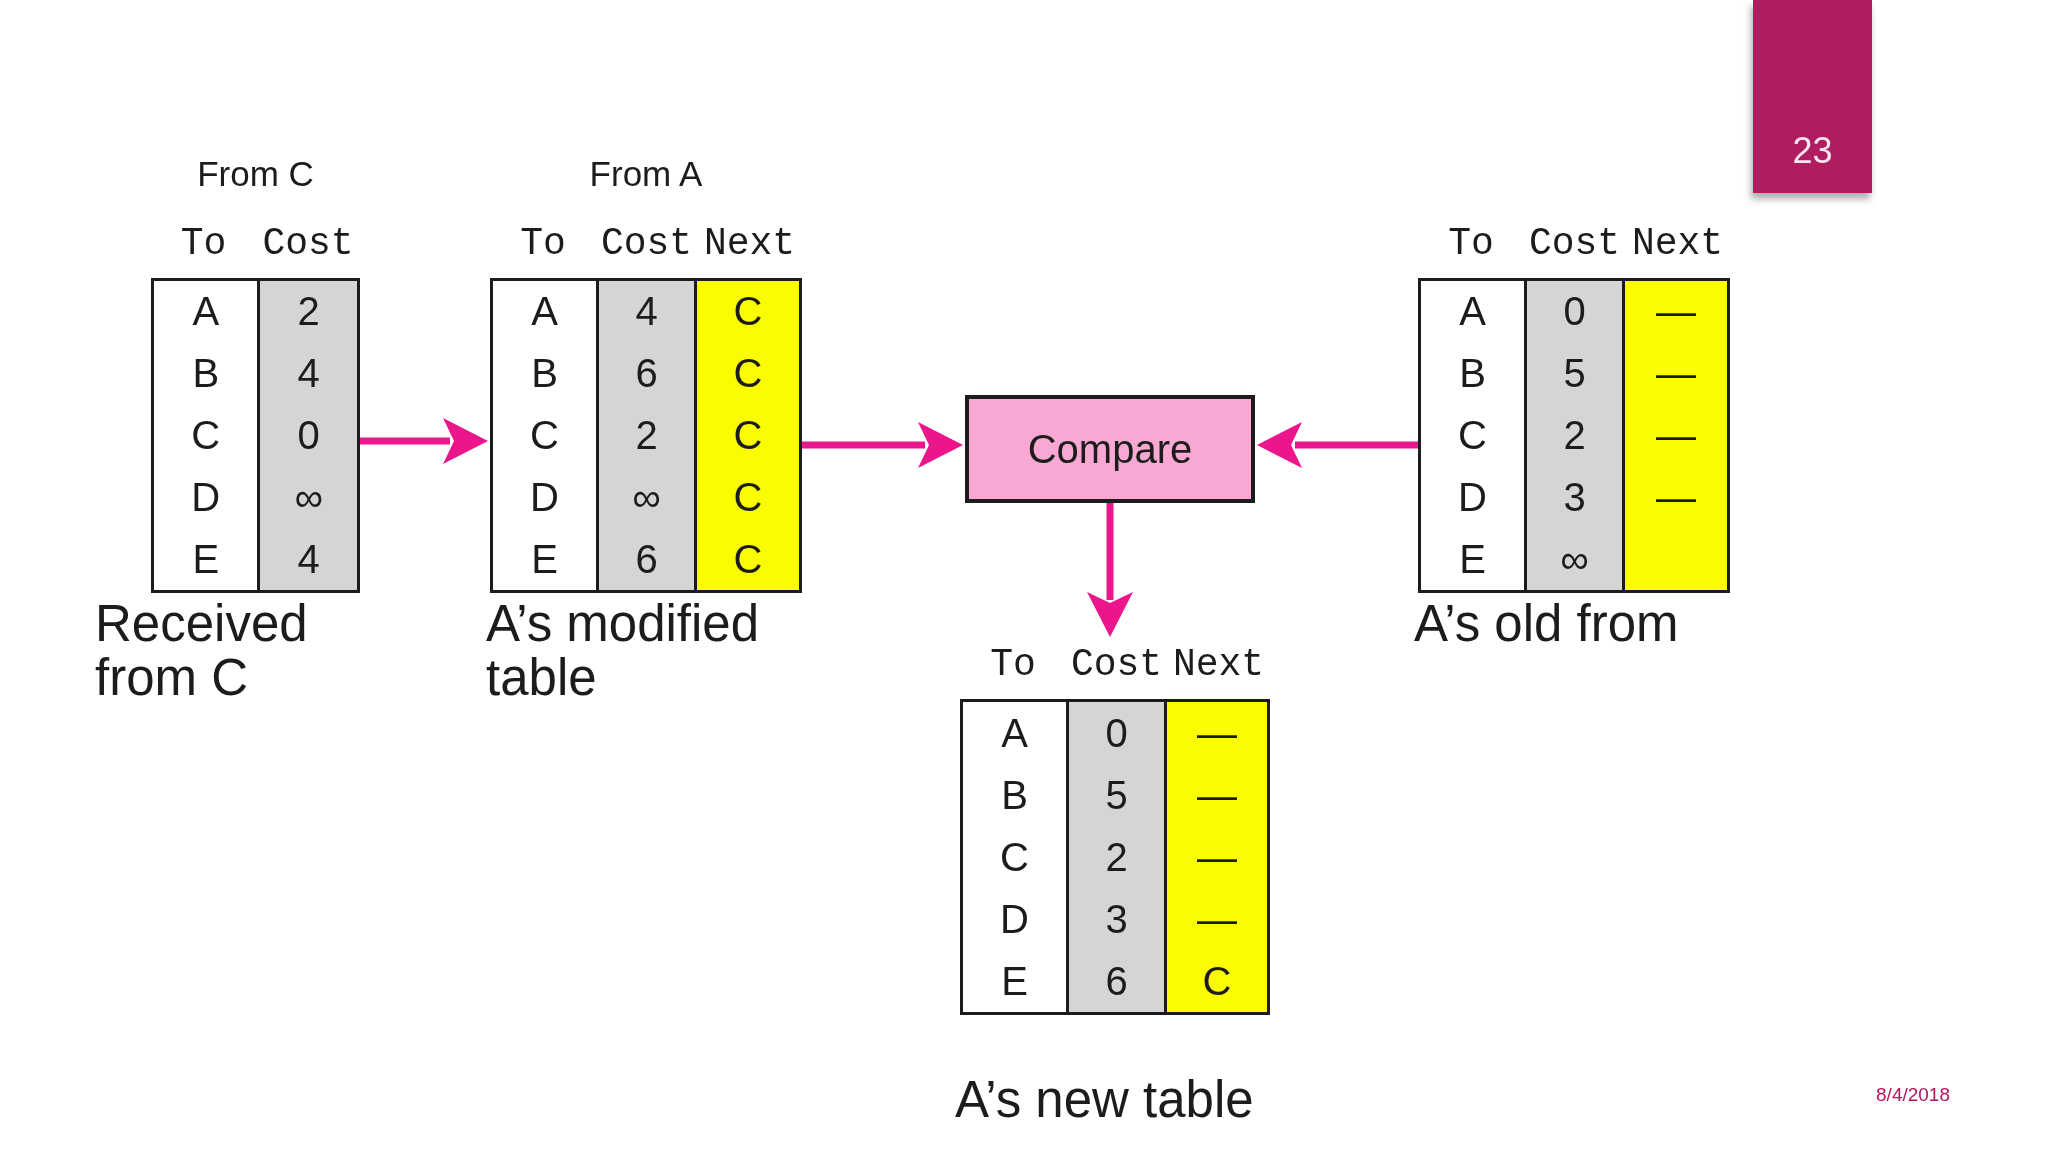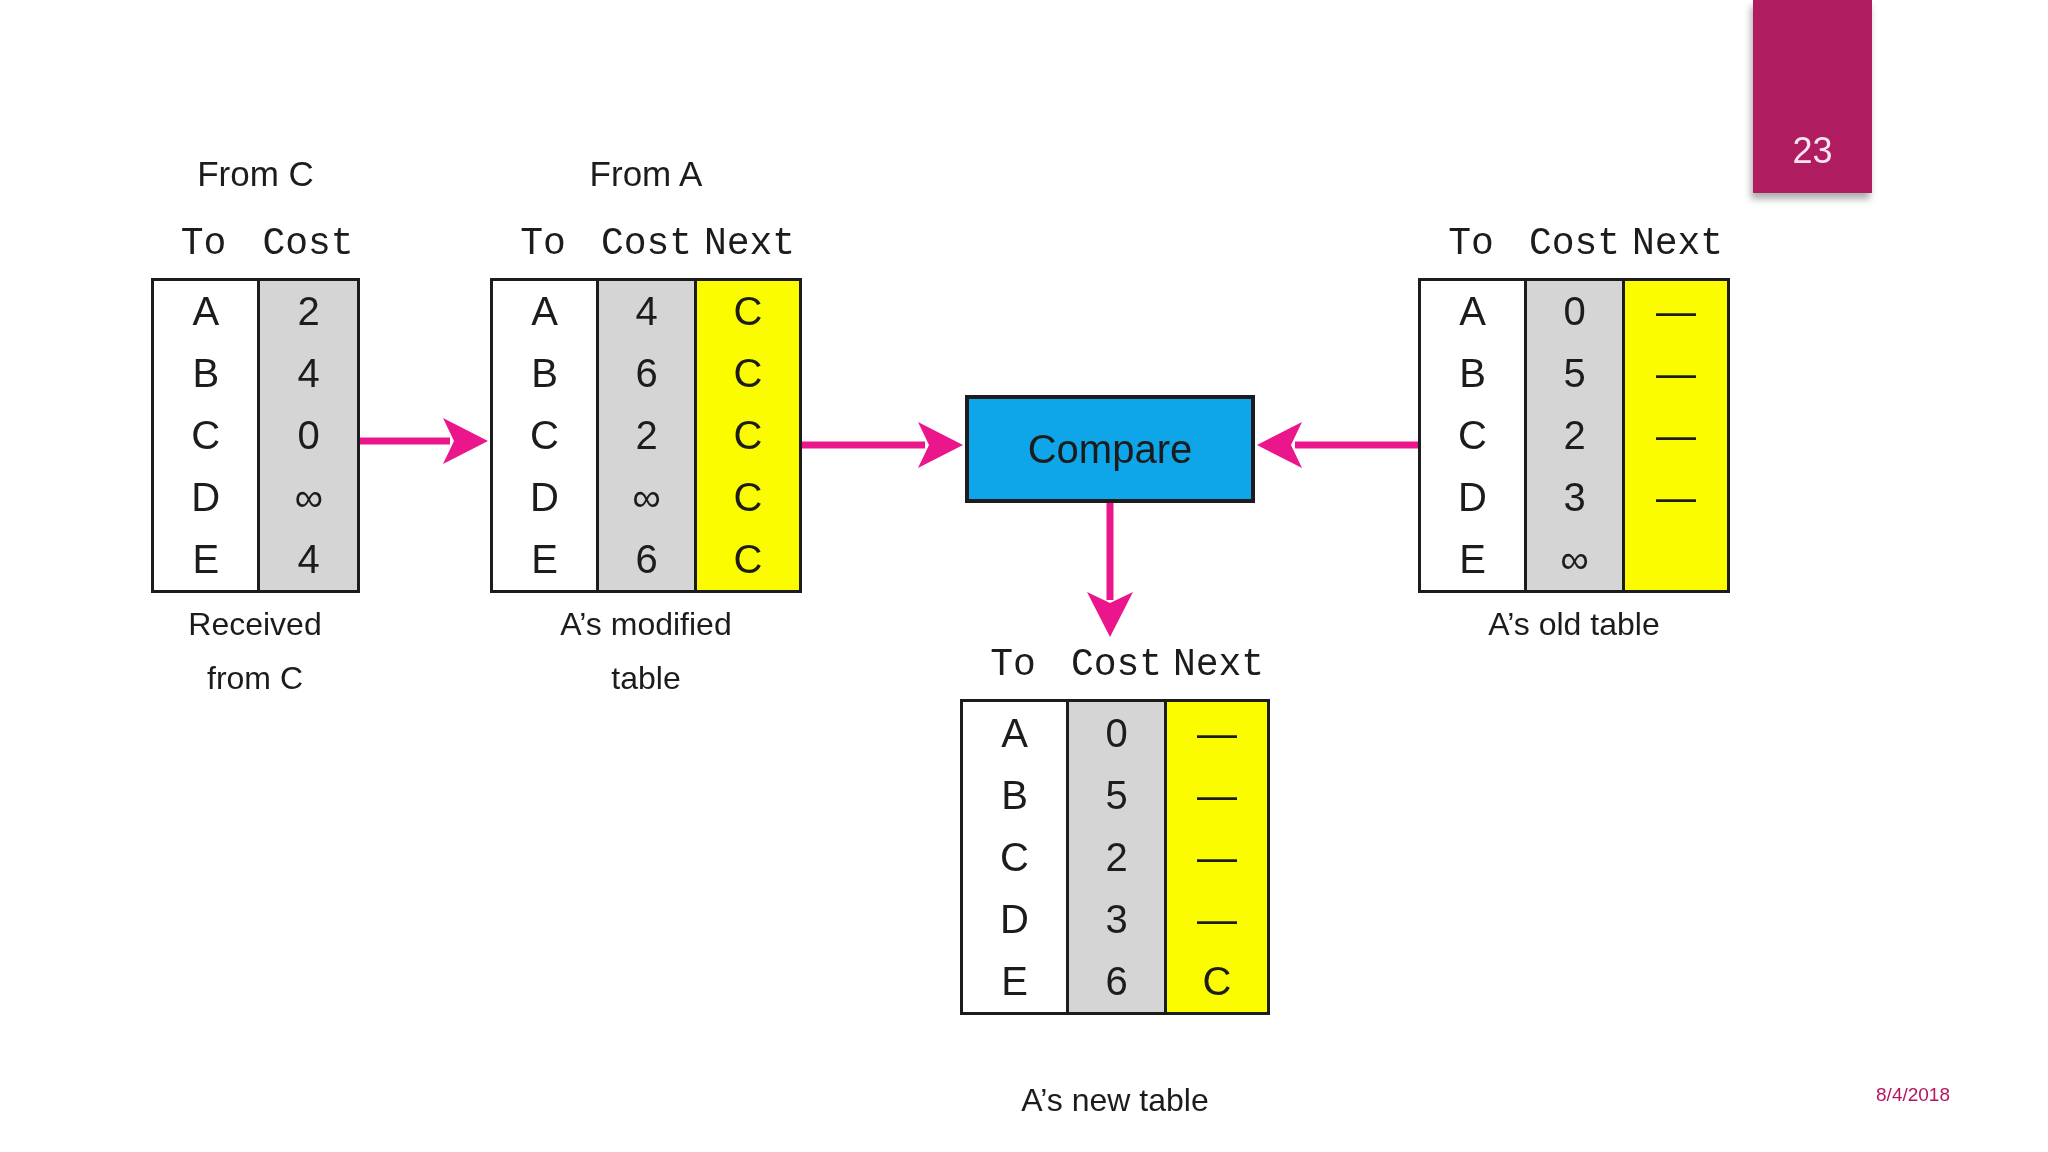--- a/index.html
+++ b/index.html
@@ -17,26 +17,26 @@
 
   
   .dtable { position:absolute; display:flex; border:3px solid #1c1c1c; box-sizing:border-box; background:#fff; }
   .col { display:flex; flex-direction:column; box-sizing:border-box; }
   .col + .col { border-left:3px solid #1c1c1c; }
   .col.gray   { background:#d5d5d5; }
   .col.yellow { background:#fcfc00; }
   .cell { flex:1; display:flex; align-items:center; justify-content:center; font-size:40px; }
 
   
-  .caption { position:absolute; font-size:32px; line-height:54px; text-align:center; }
+  .caption { position:absolute; font-size:51px; line-height:54px; text-align:left; }
 
   
   .compare-box {
     position:absolute; left:965px; top:395px; width:290px; height:108px;
-    background:#0ea5e9; border:4px solid #1c1c1c; box-sizing:border-box;
+    background:#f9a8d4; border:4px solid #1c1c1c; box-sizing:border-box;
     display:flex; align-items:center; justify-content:center; font-size:40px;
   }
 
   
   .arrows { position:absolute; left:0; top:0; width:2048px; height:1152px; pointer-events:none; }
 
   
   .pagebox {
     position:absolute; left:1753px; top:0; width:119px; height:193px;
     background:#b01c60; color:#f7e6ef;
@@ -170,21 +170,21 @@
 
   <div class="caption" style="left:95px; top:597px; width:320px;">
     <div>Received</div>
     <div>from C</div>
   </div>
   <div class="caption" style="left:486px; top:597px; width:320px;">
     <div>A’s modified</div>
     <div>table</div>
   </div>
   <div class="caption" style="left:1414px; top:597px; width:320px;">
-    <div>A’s old table</div>
+    <div>A’s old from</div>
   </div>
   <div class="caption" style="left:955px; top:1073px; width:320px;">
     <div>A’s new table</div>
   </div>
 
   <div class="compare-box">
     <span>Compare</span>
   </div>
 
   <svg class="arrows" viewBox="0 0 2048 1152">

